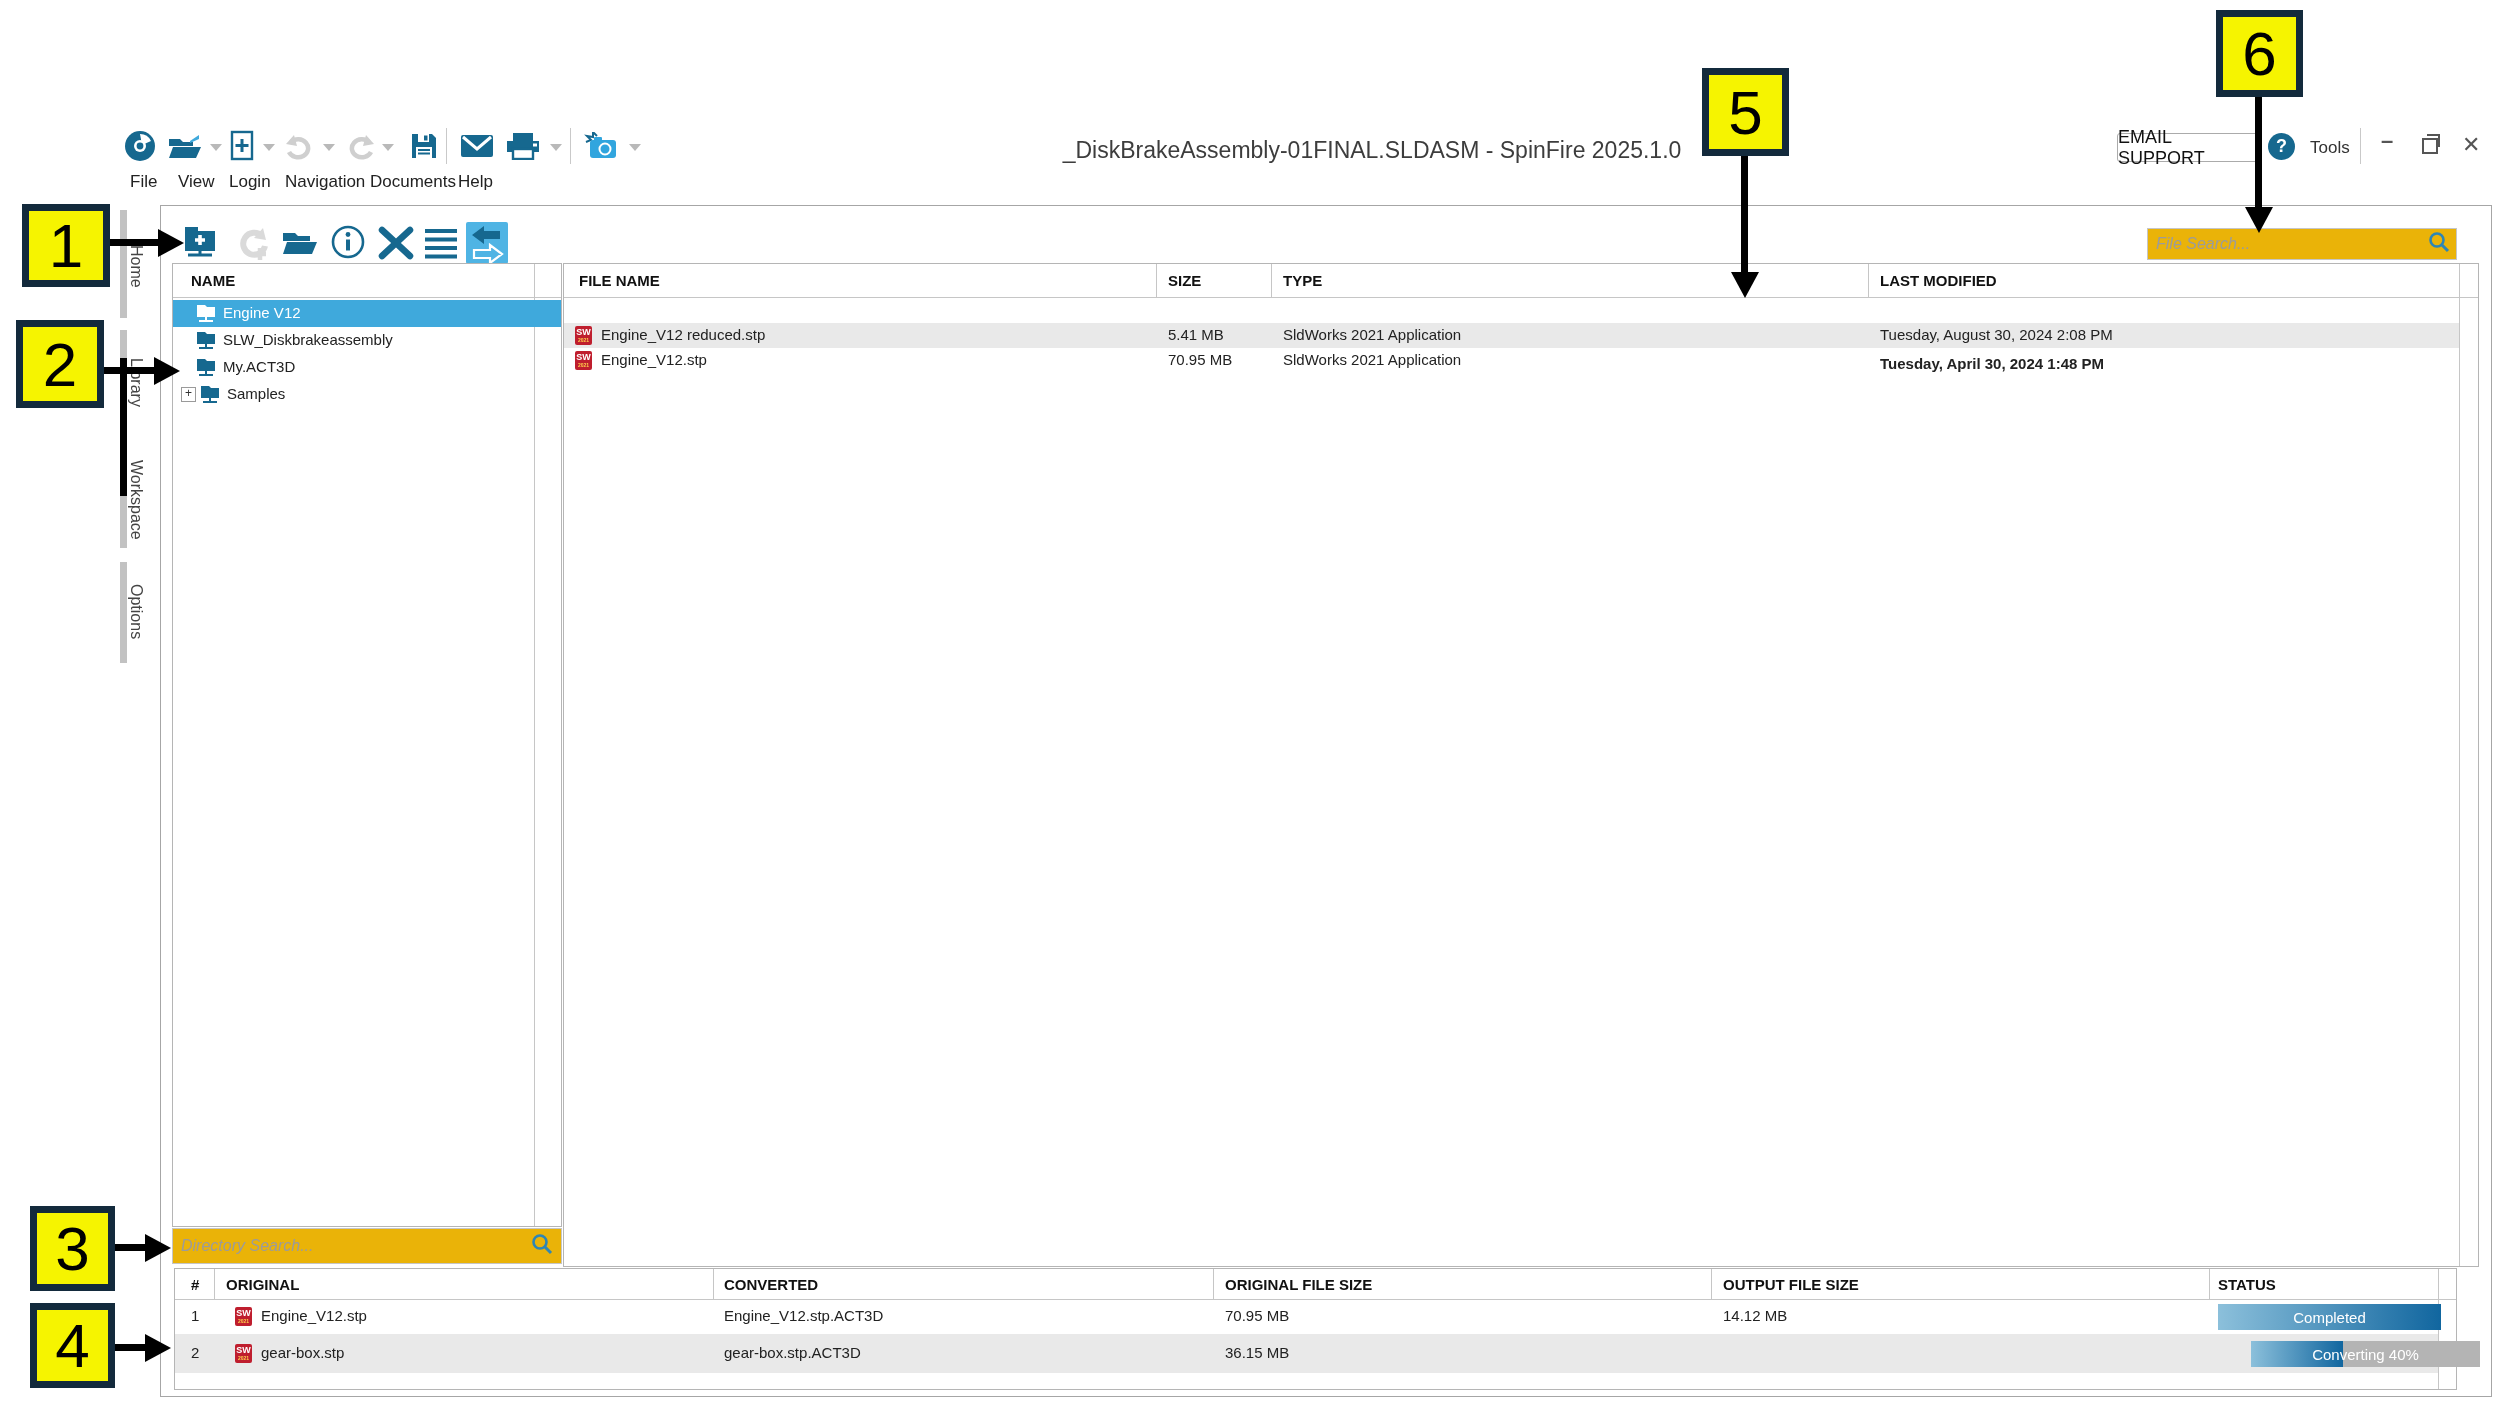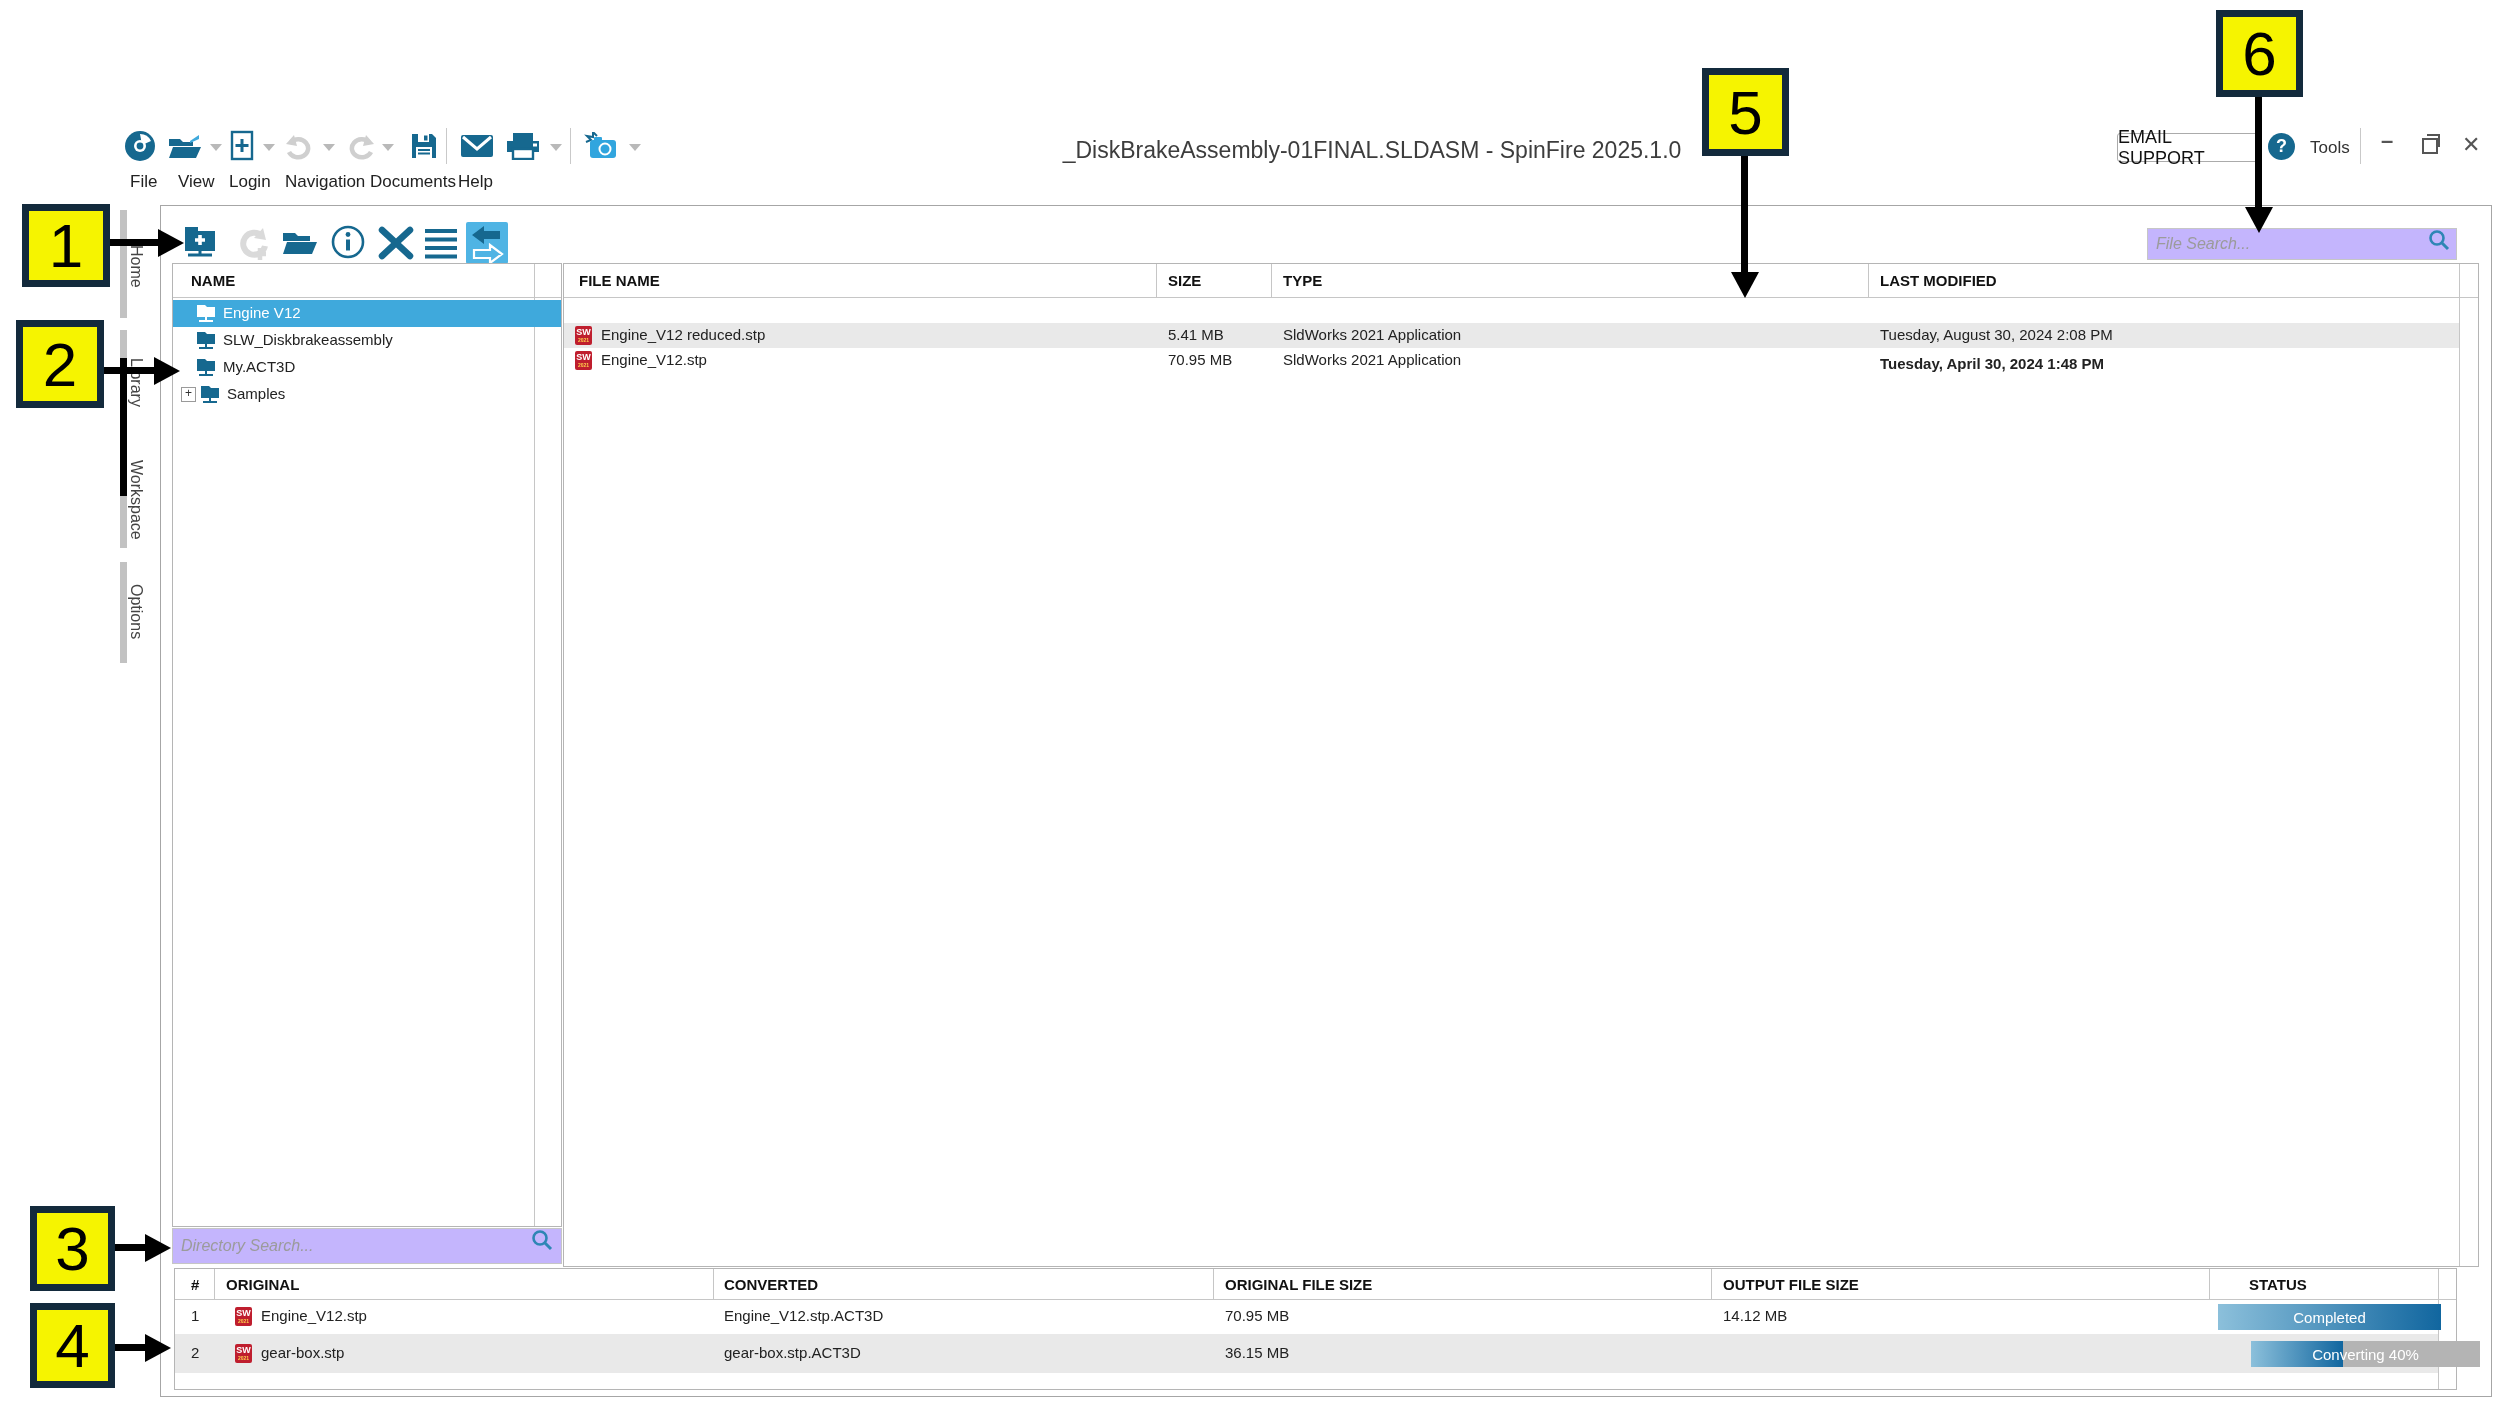--- a/index.html
+++ b/index.html
@@ -24,21 +24,21 @@
   .rowband{position:absolute;left:0;right:0;}
   .sel{background:#3fa9dc;}
   .sel .cell{color:#fff;}
   .stripe{background:#e9e9e9;}
   .vline{position:absolute;width:1px;background:#c6c6c6;}
   .hline{position:absolute;height:1px;background:#c6c6c6;}
   
   .tabbar{position:absolute;left:120px;width:7px;background:#c2c2c2;}
   .tablabel{position:absolute;left:127px;writing-mode:vertical-rl;font-size:16px;color:#444;}
   
-  .search-box{border:1px solid #c6c6c6;background:#c4b5fd;display:flex;}
+  .search-box{border:1px solid #c6c6c6;background:#eab308;display:flex;align-items:center;}
   .search-box input{border:none;outline:none;flex:1;font-size:16px;color:#333;
                     font-family:"Liberation Sans",sans-serif;background:transparent;padding:0 8px;}
   .search-box input::placeholder{font-style:italic;color:#9b9b9b;}
   
   .tree-label{font-size:15px;}
   .expander{position:absolute;width:13px;height:13px;border:1px solid #9a9a9a;background:#fff;
             font-size:12px;line-height:11px;text-align:center;color:#333;}
   
   .sw-icon{position:absolute;width:17px;height:19px;background:#bf1e2e;border-radius:2px;
            color:#fff;text-align:center;line-height:12px;font-size:9px;font-weight:bold;}
@@ -322,21 +322,21 @@
   </div>
 </div>
 
 <div class="abs boxed" style="left:174px;top:1268px;width:2281px;height:120px;">
 
   <div class="abs hdr" style="left:16px;top:7px;">#</div>
   <div class="abs hdr" style="left:51px;top:7px;">ORIGINAL</div>
   <div class="abs hdr" style="left:549px;top:7px;">CONVERTED</div>
   <div class="abs hdr" style="left:1050px;top:7px;">ORIGINAL FILE SIZE</div>
   <div class="abs hdr" style="left:1548px;top:7px;">OUTPUT FILE SIZE</div>
-  <div class="abs hdr" style="left:2043px;top:7px;margin-left:31px;">STATUS</div>
+  <div class="abs hdr" style="left:2043px;top:7px;">STATUS</div>
   <div class="vline" style="left:39px;top:0;height:30px;"></div>
   <div class="vline" style="left:538px;top:0;height:30px;"></div>
   <div class="vline" style="left:1038px;top:0;height:30px;"></div>
   <div class="vline" style="left:1536px;top:0;height:30px;"></div>
   <div class="vline" style="left:2034px;top:0;height:30px;"></div>
   <div class="hline" style="left:0;right:0;top:30px;"></div>
   <div class="vline" style="right:17px;top:0;bottom:0;"></div>
 
   <div class="rowband" style="top:31px;height:34px;right:18px;">
     <span class="abs cell" style="left:16px;top:7px;">1</span>

